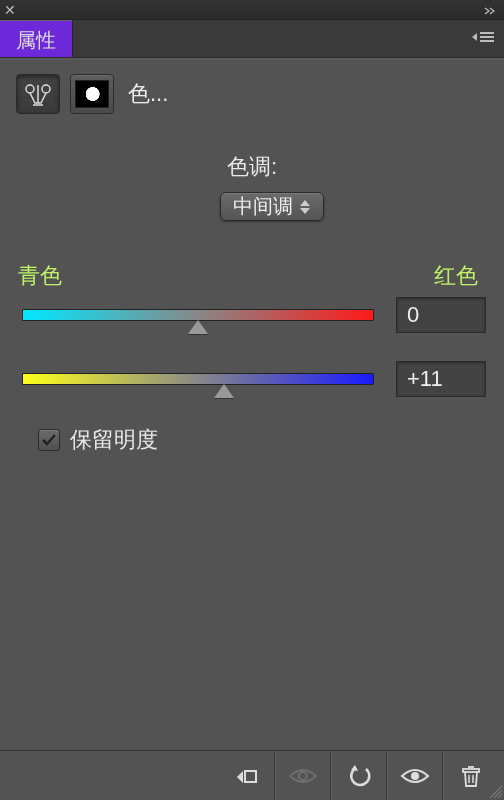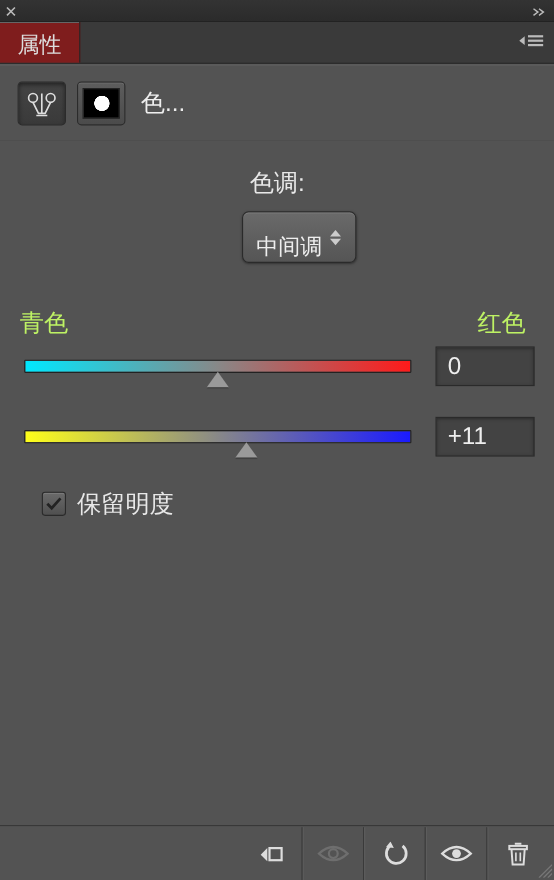--- a/index.html
+++ b/index.html
@@ -40,21 +40,21 @@
     border-bottom: 1px solid #2a2a2a;
     position: relative;
   }
   .tab {
     padding: 7px 16px 0 16px;
     font-size: 20px;
     color: #ddd;
     cursor: default;
   }
   .tab.active {
-    background: #7f1d1d;
+    background: #6d28d9;
     border-right: 1px solid #262626;
     box-shadow: inset 0 1px 0 #666;
   }
   .tab.inactive { color: #bfbfbf; }
   .panel-menu {
     margin-left: auto;
     padding: 10px 10px 0 0;
     color: #bbb;
     cursor: default;
   }
@@ -101,21 +101,21 @@
   .label { font-size: 22px; color: #e8e8e8; white-space: nowrap; }
 
   .dropdown {
     flex: 1;
     height: 52px;
     background: linear-gradient(#6a6a6a,#555);
     border: 1px solid #2a2a2a;
     border-radius: 6px;
     box-shadow: inset 0 1px 0 #7a7a7a, 0 1px 2px #333;
     display: flex; align-items: center;
-    padding: 18px 30px 0 12px;
+    padding: 0 30px 0 12px;
     position: relative;
     color: #eee; font-size: 20px;
     cursor: default;
     margin-left: 40px;
   }
   .dropdown .caret {
     position: absolute; right: 8px; top: 0; bottom: 0;
     width: 20px; display: flex; flex-direction: column;
     align-items: center; justify-content: center; gap: 2px;
   }

